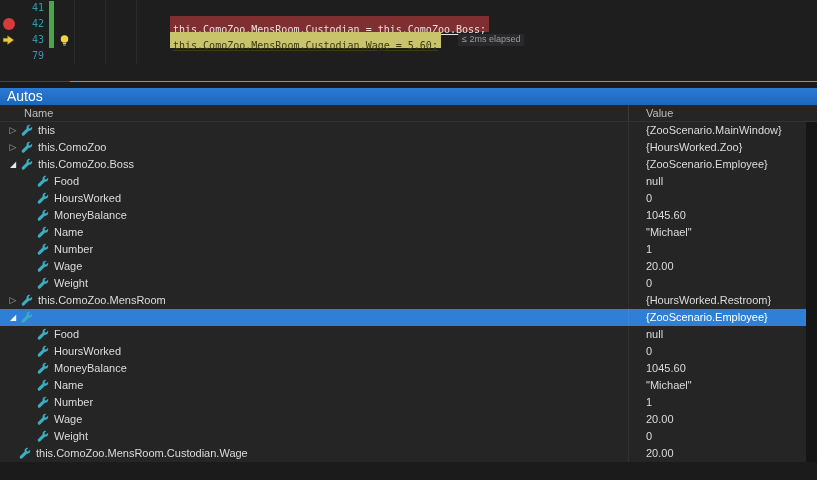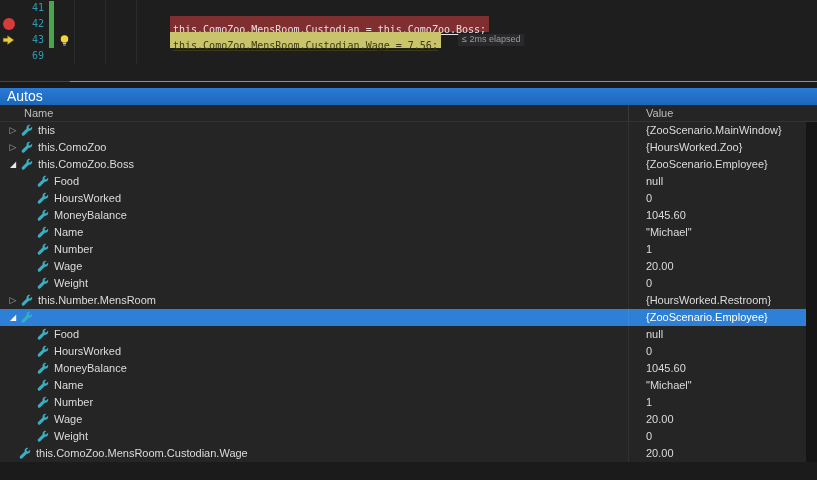--- a/index.html
+++ b/index.html
@@ -89,28 +89,28 @@
     </div>
 
     <div class="ed-line">
       <div class="glyph">
         <svg width="15" height="14" viewBox="0 0 16 16" style="position:absolute;left:1px;top:1px">
           <path d="M2 6 h5 V3 l7 5 -7 5 V10 H2 z" fill="#ecc93f" stroke="#8a7a1e" stroke-width="0.6"></path>
         </svg>
       </div>
       <div class="line-no">43</div>
       <div class="code-area">
-        <span class="code-span hl-cur">this.ComoZoo.MensRoom.Custodian.Wage = 7.56;</span>
+        <span class="code-span hl-cur">this.ComoZoo.MensRoom.Custodian.Wage = 5.60;</span>
         <span class="perf-tip">≤ 2ms elapsed</span>
       </div>
     </div>
 
     <div class="ed-line">
       <div class="glyph"></div>
-      <div class="line-no">69</div>
+      <div class="line-no">79</div>
       <div class="code-area">
         <span class="code-span"></span>
       </div>
     </div>
 
     <svg class="bulb" viewBox="0 0 16 16">
       <circle cx="8" cy="6" r="4.6" fill="#f2d43a"></circle>
       <rect x="6" y="10.6" width="4" height="2" fill="#bdbdbd"></rect>
       <rect x="6.5" y="13" width="3" height="1.4" fill="#9a9a9a"></rect>
     </svg>
@@ -253,21 +253,21 @@
           <div class="cell col-value">0</div>
         </div>
         <div class="grid-row">
           <div class="cell col-name" style="padding-left: 6px;">
             <span class="expander">▷</span>
             <span class="prop-icon">
               <svg viewBox="0 0 16 16" width="13" height="13">
                 <path d="M11.5 1a3.5 3.5 0 0 0-3.3 4.6L2.6 11.2a1.9 1.9 0 1 0 2.7 2.7l5.6-5.6A3.5 3.5 0 0 0 15 4.5c0-.4-.1-.8-.2-1.2l-2.3 2.3-1.6-.5-.5-1.6 2.3-2.3c-.4-.1-.8-.2-1.2-.2z" fill="#3aaec2"></path>
               </svg>
             </span>
-            <span class="row-label">this.Number.MensRoom</span>
+            <span class="row-label">this.ComoZoo.MensRoom</span>
           </div>
           <div class="cell col-value">{HoursWorked.Restroom}</div>
         </div>
         <div class="grid-row selected">
           <div class="cell col-name" style="padding-left: 6px;">
             <span class="expander open">◢</span>
             <span class="prop-icon">
               <svg viewBox="0 0 16 16" width="13" height="13">
                 <path d="M11.5 1a3.5 3.5 0 0 0-3.3 4.6L2.6 11.2a1.9 1.9 0 1 0 2.7 2.7l5.6-5.6A3.5 3.5 0 0 0 15 4.5c0-.4-.1-.8-.2-1.2l-2.3 2.3-1.6-.5-.5-1.6 2.3-2.3c-.4-.1-.8-.2-1.2-.2z" fill="#3aaec2"></path>
               </svg>

